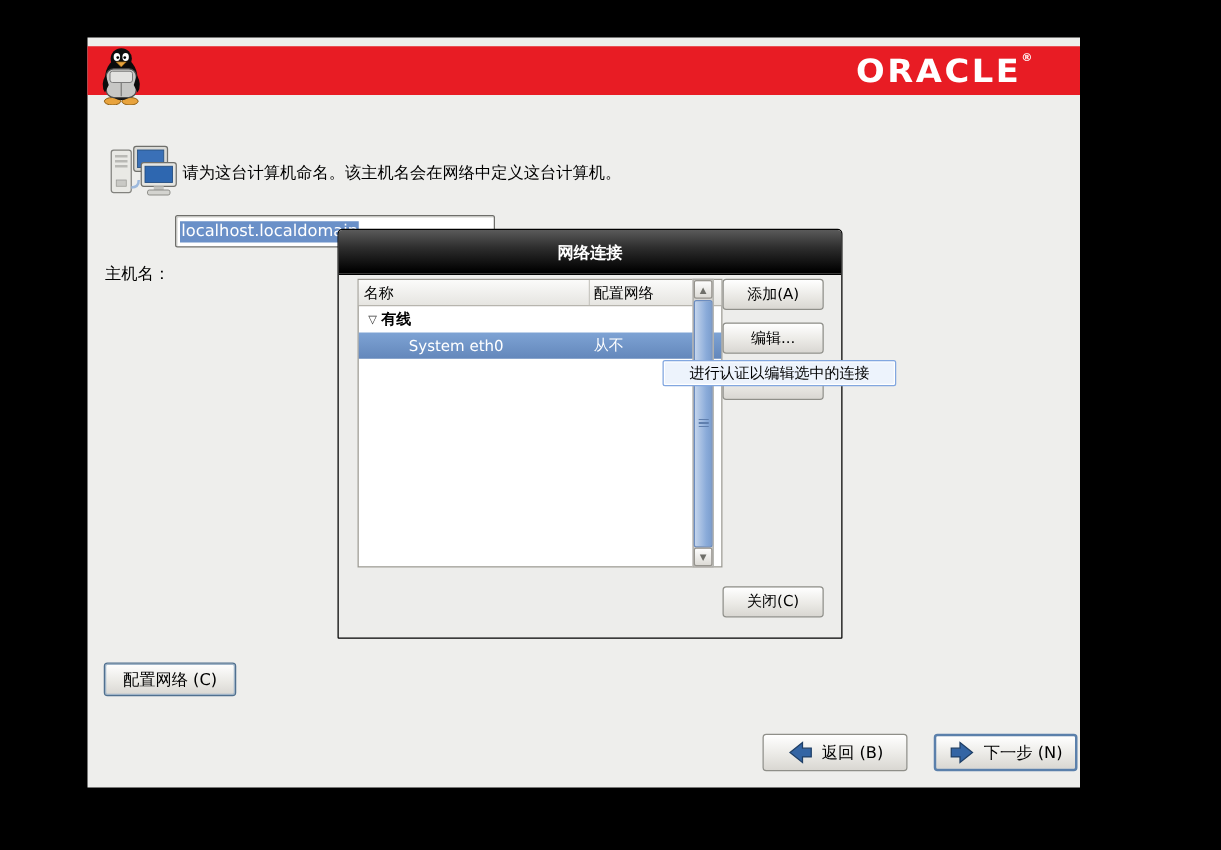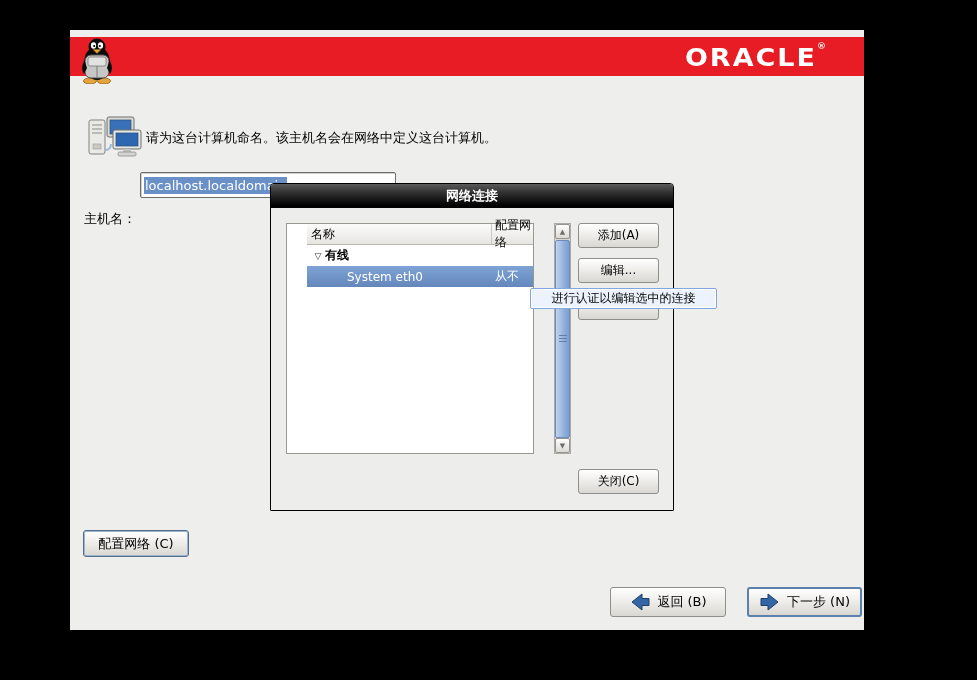--- a/index.html
+++ b/index.html
@@ -34,25 +34,25 @@
     border:1px solid #50708f;box-shadow:0 0 0 1px #9fb4c8 inset;}
 
   
   .back-btn{position:absolute;left:540px;top:557px;width:116px;height:30px;font-size:13px;gap:6px;}
   .next-btn{position:absolute;left:677px;top:557px;width:115px;height:30px;font-size:13px;gap:6px;
     border:2px solid #5b80ab;}
 
   
   .dialog{position:absolute;left:270px;top:183px;width:404px;height:328px;background:#ededeb;
     border:1px solid #000;border-radius:4px 4px 1px 1px;z-index:2;}
-  .titlebar{position:absolute;left:0;top:0;width:100%;height:24px;border-radius:3px 3px 0 0;
+  .titlebar{position:absolute;left:0;top:0;width:100%;height:36px;border-radius:3px 3px 0 0;
     background:linear-gradient(#5a5a5a,#2e2e2e 40%,#000 95%);display:flex;align-items:center;justify-content:center;
     color:#fff;font-weight:bold;font-size:13px;border-bottom:1px solid #000;}
 
-  .list{position:absolute;left:15px;top:39px;width:248px;height:231px;background:#fff;border:1px solid #99978f;padding-left:20px;}
+  .list{position:absolute;left:15px;top:39px;width:292px;height:231px;background:#fff;border:1px solid #99978f;}
   .lhead{display:flex;height:21px;background:linear-gradient(#fbfbfa,#e6e5e1);border-bottom:1px solid #b7b5ae;font-size:12px;}
   .lhead .c1{flex:0 0 185px;border-right:1px solid #c9c8c2;display:flex;align-items:center;padding-left:4px;}
   .lhead .c2{flex:1;display:flex;align-items:center;padding-left:3px;}
   .grow{display:flex;align-items:center;height:21px;font-size:12px;font-weight:bold;color:#000;}
   .grow .exp{width:14px;text-align:center;font-size:9px;color:#333;margin-left:4px;}
   .rowsel{display:flex;height:21px;background:linear-gradient(#7ea3d4,#6387bb);color:#fff;font-size:12px;align-items:center;}
   .rowsel .c1{flex:0 0 186px;padding-left:40px;}
   .rowsel .c2{flex:1;padding-left:2px;}
 
   

